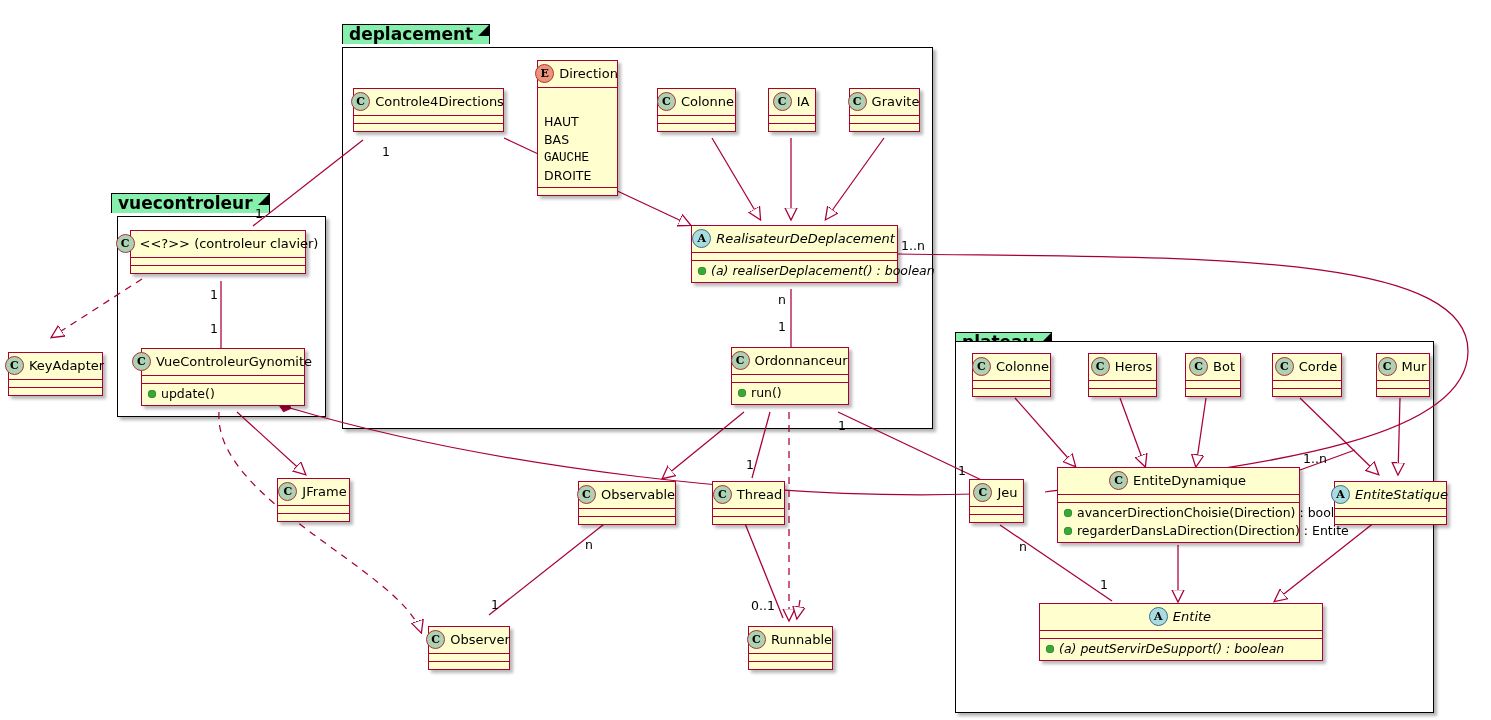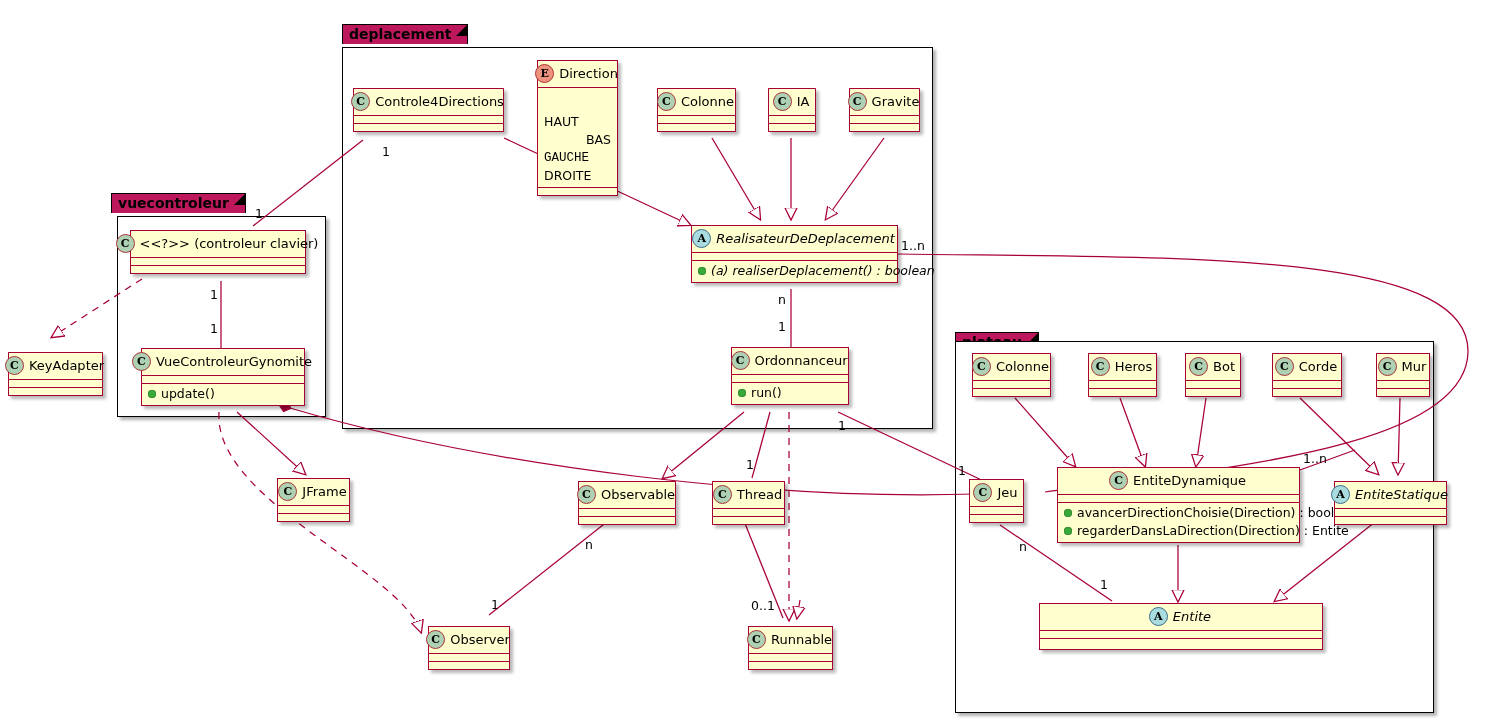--- a/index.html
+++ b/index.html
@@ -3,21 +3,21 @@
 <meta charset="utf-8">
 <style>
   html,body{margin:0;padding:0;background:#ffffff;}
   #canvas{position:relative;width:1491px;height:720px;background:#fff;
           font-family:"DejaVu Sans","Liberation Sans",sans-serif;overflow:hidden;}
 
   
   .pkg{position:absolute;box-sizing:border-box;border:1.5px solid #000;
        background:transparent;box-shadow:3px 3px 3px rgba(0,0,0,.30);}
   .pkg-tab{position:absolute;box-sizing:border-box;border:1.5px solid #000;
-       border-bottom:none;background:#be185d;font-weight:bold;font-size:14px;
+       border-bottom:none;background:#86efac;font-weight:bold;font-size:17px;
        color:#000;padding:2px 16px 2px 6px;line-height:15px;white-space:nowrap;}
   .pkg-tab:after{content:"";position:absolute;right:0;top:0;width:0;height:0;
        border-left:11px solid transparent;border-bottom:11px solid #000;}
 
   
   .cls{position:absolute;box-sizing:border-box;border:1.4px solid #A80036;
        background:#FEFECE;box-shadow:3px 3px 3px rgba(0,0,0,.28);
        color:#000;z-index:5;}
   .cls .hdr{display:flex;align-items:center;justify-content:center;gap:5px;
        padding:3px 7px 4px 5px;white-space:nowrap;font-size:13px;line-height:16px;}
@@ -147,21 +147,21 @@
   <div class="cls" style="left:537px;top:60px;width:81px;">
     <div class="hdr">
       <span class="ico e">E</span>
       <span>Direction</span>
     </div>
     <div class="sep"></div>
     <div class="compart">
       <div class="mem" style="gap:0;margin-top:24px;">
           <span>HAUT</span>
         </div>
-      <div class="mem" style="gap:0;justify-content:flex-end;">
+      <div class="mem" style="gap:0;">
           <span>BAS</span>
         </div>
       <div class="mem" style="gap:0;font-family:Liberation Mono, monospace;">
           <span>GAUCHE</span>
         </div>
       <div class="mem" style="gap:0;">
           <span>DROITE</span>
         </div>
     </div>
     <div class="sep"></div>
@@ -425,20 +425,24 @@
 
   <div class="cls center" style="left:1039px;top:603px;width:284px;">
     <div class="hdr">
       <span class="ico a">A</span>
       <span class="it">Entite</span>
     </div>
     <div class="sep"></div>
       <div class="compart empty"></div>
     <div class="sep"></div>
     <div class="compart">
+      <div class="mem">
+          <span class="dot"></span>
+        <span class="it">(a) peutServirDeSupport() : boolean</span>
+        </div>
     </div>
   </div>
 
   <div class="lbl" style="left:382px;top:145px;">1</div>
   <div class="lbl" style="left:255px;top:207px;">1</div>
   <div class="lbl" style="left:210px;top:288px;">1</div>
   <div class="lbl" style="left:210px;top:322px;">1</div>
   <div class="lbl" style="left:901px;top:239px;">1..n</div>
   <div class="lbl" style="left:778px;top:293px;">n</div>
   <div class="lbl" style="left:778px;top:320px;">1</div>

